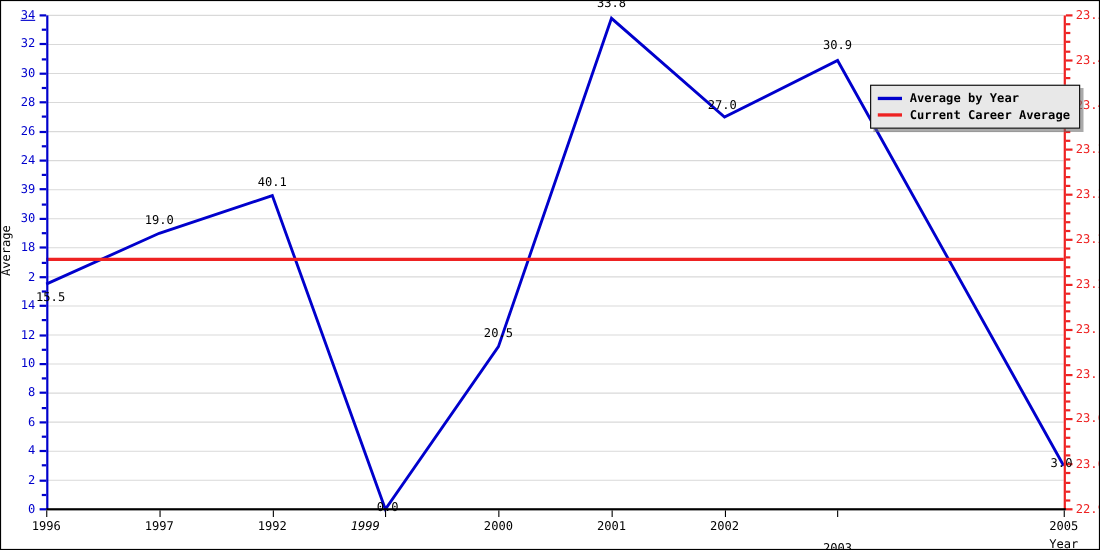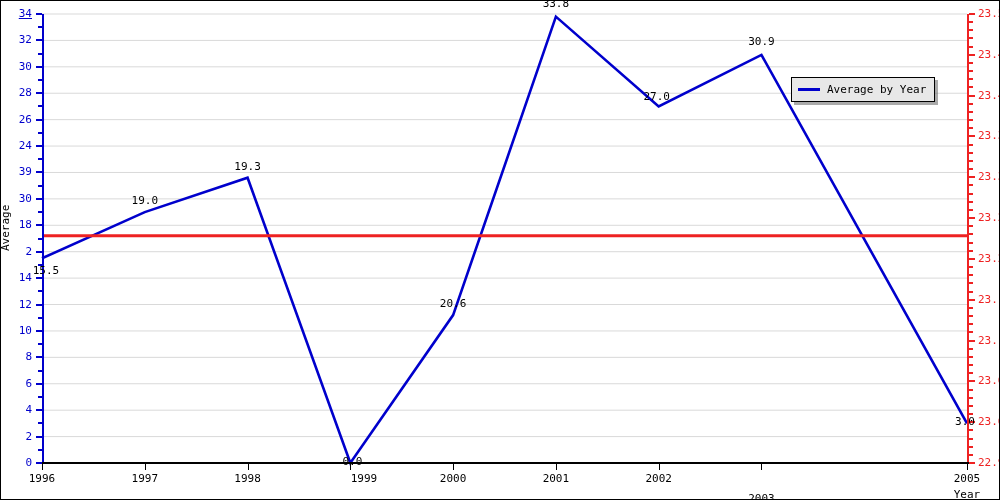--- a/index.html
+++ b/index.html
@@ -146,20 +146,21 @@
     background: #e8e8e8;
     border: 1px solid #000000;
     box-shadow: 3px 3px 0 rgba(100,100,100,0.55);
     padding: 4px 8px 4px 6px;
     box-sizing: border-box;
   }
   .legend-row {
     display: flex;
     align-items: center;
     height: 15px;
+    font-weight: bold;
   }
   .legend-swatch {
     width: 22px;
     height: 3px;
     margin-right: 7px;
     flex: none;
   }
   .legend-text {
     font-size: 11px;
     color: #000000;
@@ -325,49 +326,53 @@
       <div class="tick-right minor" style="top: 20.1636px;"></div>
       <div class="tick-right" style="top: 12px;"></div>
       <div class="lbl-right" style="top: 6px;">23.50</div>
     </div>
   <div id="ticks-bottom">
       <div class="tick-bottom" style="left: 41px;"></div>
       <div class="lbl-bottom" style="left: 41px;">1996</div>
       <div class="tick-bottom" style="left: 143.778px;"></div>
       <div class="lbl-bottom" style="left: 143.778px;">1997</div>
       <div class="tick-bottom" style="left: 246.556px;"></div>
-      <div class="lbl-bottom" style="left: 246.556px;">1998</div>
+      <div class="lbl-bottom" style="left: 246.556px;">1992</div>
       <div class="tick-bottom" style="left: 349.333px;"></div>
-      <div class="lbl-bottom" style="left: 363px;">1999</div>
+      <div class="lbl-bottom" style="left: 331px; font-style: italic;">1999</div>
       <div class="tick-bottom" style="left: 452.111px;"></div>
       <div class="lbl-bottom" style="left: 452.111px;">2000</div>
       <div class="tick-bottom" style="left: 554.889px;"></div>
       <div class="lbl-bottom" style="left: 554.889px;">2001</div>
       <div class="tick-bottom" style="left: 657.667px;"></div>
       <div class="lbl-bottom" style="left: 657.667px;">2002</div>
       <div class="tick-bottom" style="left: 760.444px;"></div>
       <div class="lbl-bottom" style="left: 760.444px; margin-top: 20px;">2003</div>
       <div class="tick-bottom" style="left: 966px;"></div>
       <div class="lbl-bottom" style="left: 966px;">2005</div>
     </div>
   <div id="point-labels-layer">
       <div class="point-label" style="left: 45px; top: 269.309px;">15.5</div>
       <div class="point-label" style="left: 143.778px; top: 199.088px;">19.0</div>
-      <div class="point-label" style="left: 246.556px; top: 164.753px;">19.3</div>
+      <div class="point-label" style="left: 246.556px; top: 164.753px;">40.1</div>
       <div class="point-label" style="left: 351.333px; top: 460px; text-align: right;">0.0</div>
-      <div class="point-label" style="left: 452.111px; top: 302.094px;">20.6</div>
+      <div class="point-label" style="left: 452.111px; top: 302.094px;">20.5</div>
       <div class="point-label" style="left: 554.889px; top: 1.64118px;">33.8</div>
       <div class="point-label" style="left: 655.667px; top: 95.4412px;">27.0</div>
       <div class="point-label" style="left: 760.444px; top: 39.9382px;">30.9</div>
       <div class="point-label" style="left: 964px; top: 420.382px;">3.0</div>
     </div>
 
   <div id="ylabel-left">Average</div>
   <div id="xlabel">Year</div>
 
   <div id="legend">
     <div class="legend-row">
       <span class="legend-swatch" style="background:#0000cc"></span>
       <span class="legend-text">Average by Year</span>
     </div>
+    <div class="legend-row">
+      <span class="legend-swatch" style="background:#ee2222"></span>
+      <span class="legend-text">Current Career Average</span>
+    </div>
   </div>
 
 </div>
 
 </body></html>

